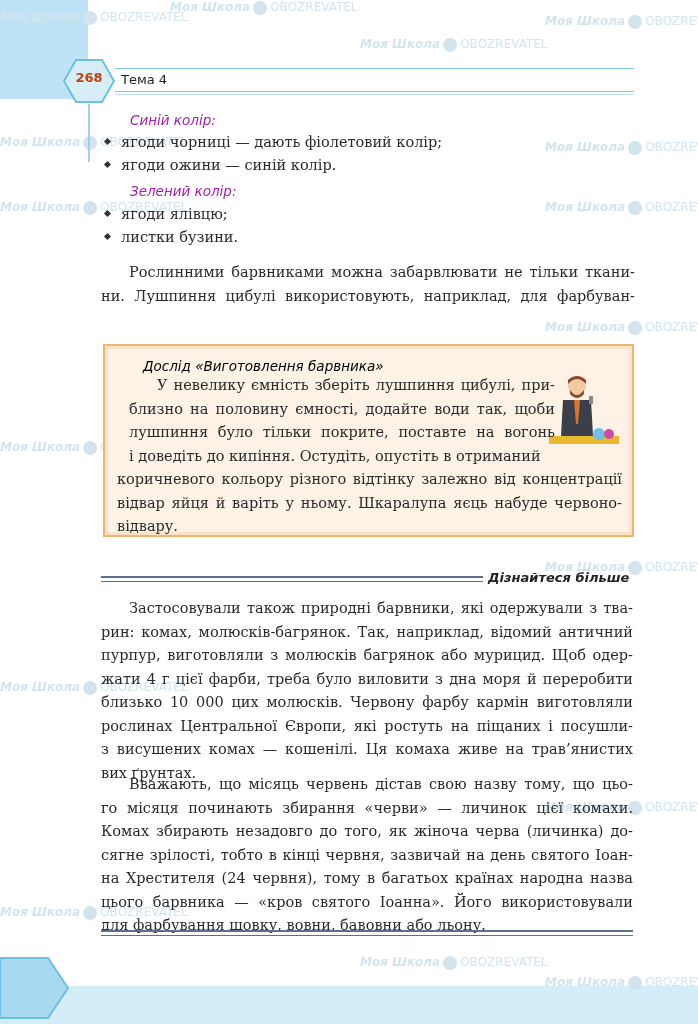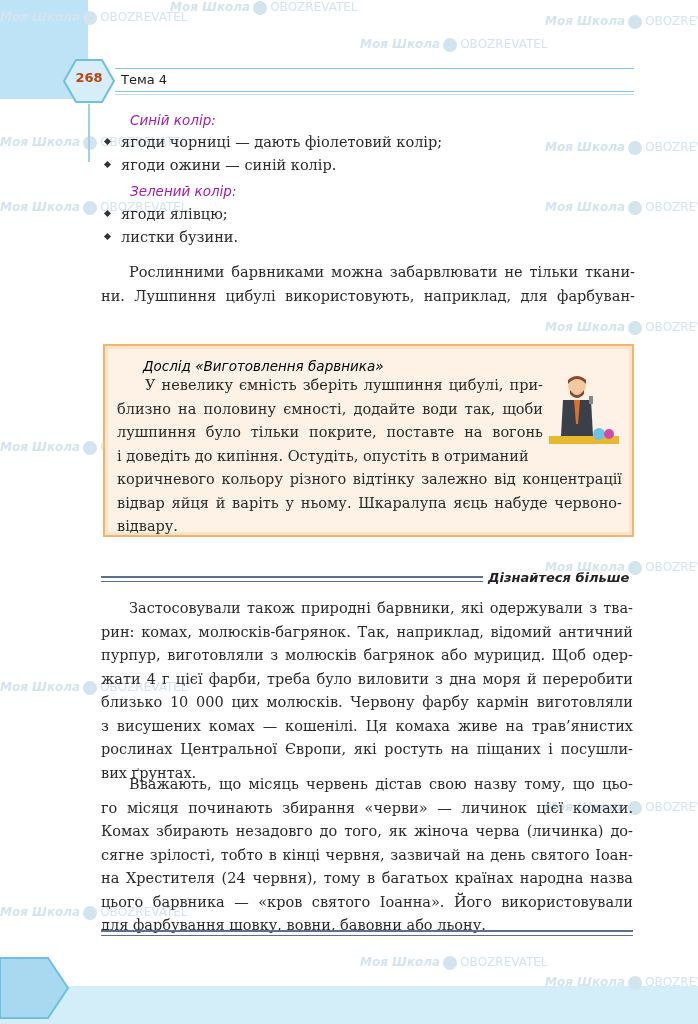--- a/index.html
+++ b/index.html
@@ -137,21 +137,21 @@
     <rect x="0" y="62" width="70" height="8" fill="#e8b92e"></rect>
     <circle cx="28" cy="12" r="9" fill="#f2c9a0"></circle>
     <path d="M19,10 Q28,0 37,10 L37,6 Q28,-2 19,6 Z" fill="#8b4a2b"></path>
     <path d="M21,16 Q28,26 35,16 L35,20 Q28,28 21,20 Z" fill="#8b4a2b"></path>
     <path d="M14,26 L42,26 L44,62 L12,62 Z" fill="#3b3f4a"></path>
     <path d="M25,26 L31,26 L29,50 L27,50 Z" fill="#d8742f"></path>
     <circle cx="50" cy="60" r="6" fill="#6fc1e6"></circle>
     <circle cx="60" cy="60" r="5" fill="#d14aa7"></circle>
     <rect x="40" y="22" width="4" height="8" fill="#888"></rect>
   </svg>
-  <div class="para" style="left:12px;top:28px;width:426px;">
+  <div class="para" style="left:24px;top:28px;width:426px;">
     <span class="ln" style="padding-left:28px;">У невелику ємність зберіть лушпиння цибулі, при-</span>
     <span class="ln">близно на половину ємності, додайте води так, щоби</span>
     <span class="ln">лушпиння було тільки покрите, поставте на вогонь</span>
     <span class="ln last">і доведіть до кипіння. Остудіть, опустіть в отриманий</span>
   </div>
   <div class="para" style="left:12px;top:122px;width:505px;">
     <span class="ln">коричневого кольору різного відтінку залежно від концентрації</span>
     <span class="ln">відвар яйця й варіть у ньому. Шкаралупа яєць набуде червоно-</span>
     <span class="ln last">відвару.</span>
   </div>
@@ -160,22 +160,22 @@
 <div class="more-rule1"></div>
 <div class="more-rule2"></div>
 <div class="more-title">Дізнайтеся більше</div>
 
 <div class="para" style="left:101px;top:597px;width:532px;">
   <span class="ln" style="padding-left:28px;">Застосовували також природні барвники, які одержували з тва-</span>
   <span class="ln">рин: комах, молюсків-багрянок. Так, наприклад, відомий античний</span>
   <span class="ln">пурпур, виготовляли з молюсків багрянок або мурицид. Щоб одер-</span>
   <span class="ln">жати 4 г цієї фарби, треба було виловити з дна моря й переробити</span>
   <span class="ln">близько 10 000 цих молюсків. Червону фарбу кармін виготовляли</span>
+  <span class="ln">рослинах Центральної Європи, які ростуть на піщаних і посушли-</span>
   <span class="ln">з висушених комах — кошенілі. Ця комаха живе на трав’янистих</span>
-  <span class="ln">рослинах Центральної Європи, які ростуть на піщаних і посушли-</span>
   <span class="ln last">вих ґрунтах.</span>
 </div>
 
 <div class="para" style="left:101px;top:773px;width:532px;">
   <span class="ln" style="padding-left:28px;">Вважають, що місяць червень дістав свою назву тому, що цьо-</span>
   <span class="ln">го місяця починають збирання «черви» — личинок цієї комахи.</span>
   <span class="ln">Комах збирають незадовго до того, як жіноча черва (личинка) до-</span>
   <span class="ln">сягне зрілості, тобто в кінці червня, зазвичай на день святого Іоан-</span>
   <span class="ln">на Хрестителя (24 червня), тому в багатьох країнах народна назва</span>
   <span class="ln">цього барвника — «кров святого Іоанна». Його використовували</span>

